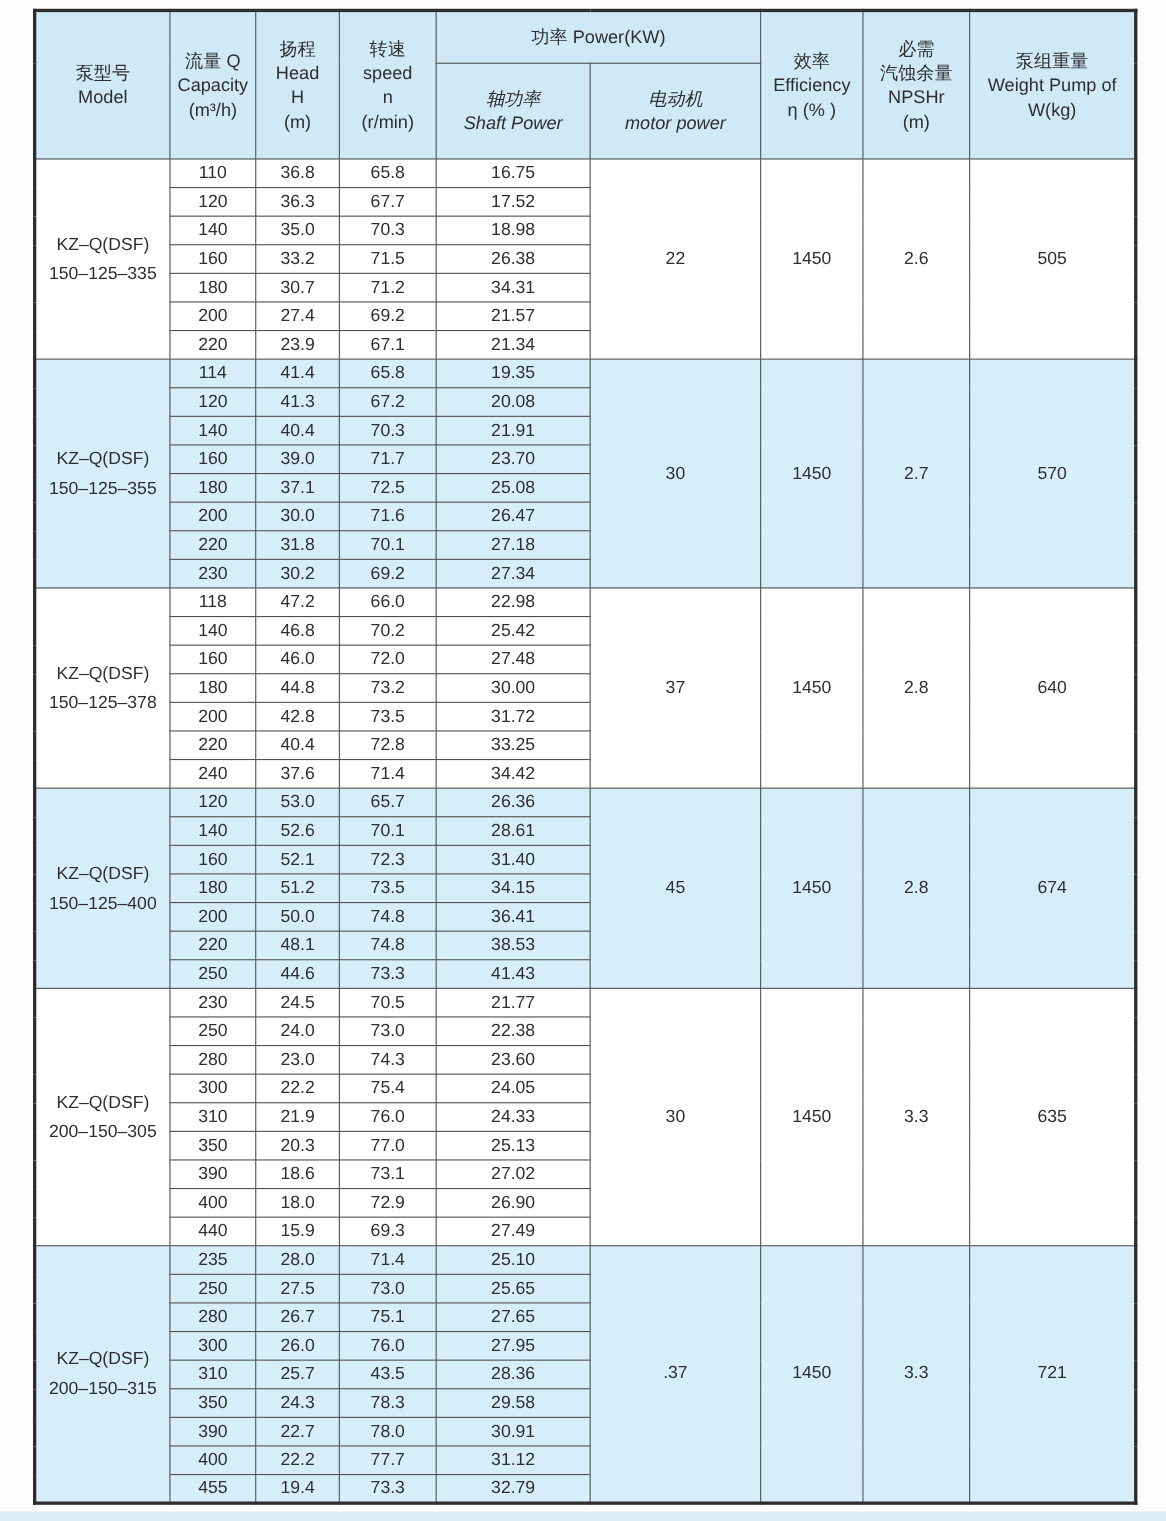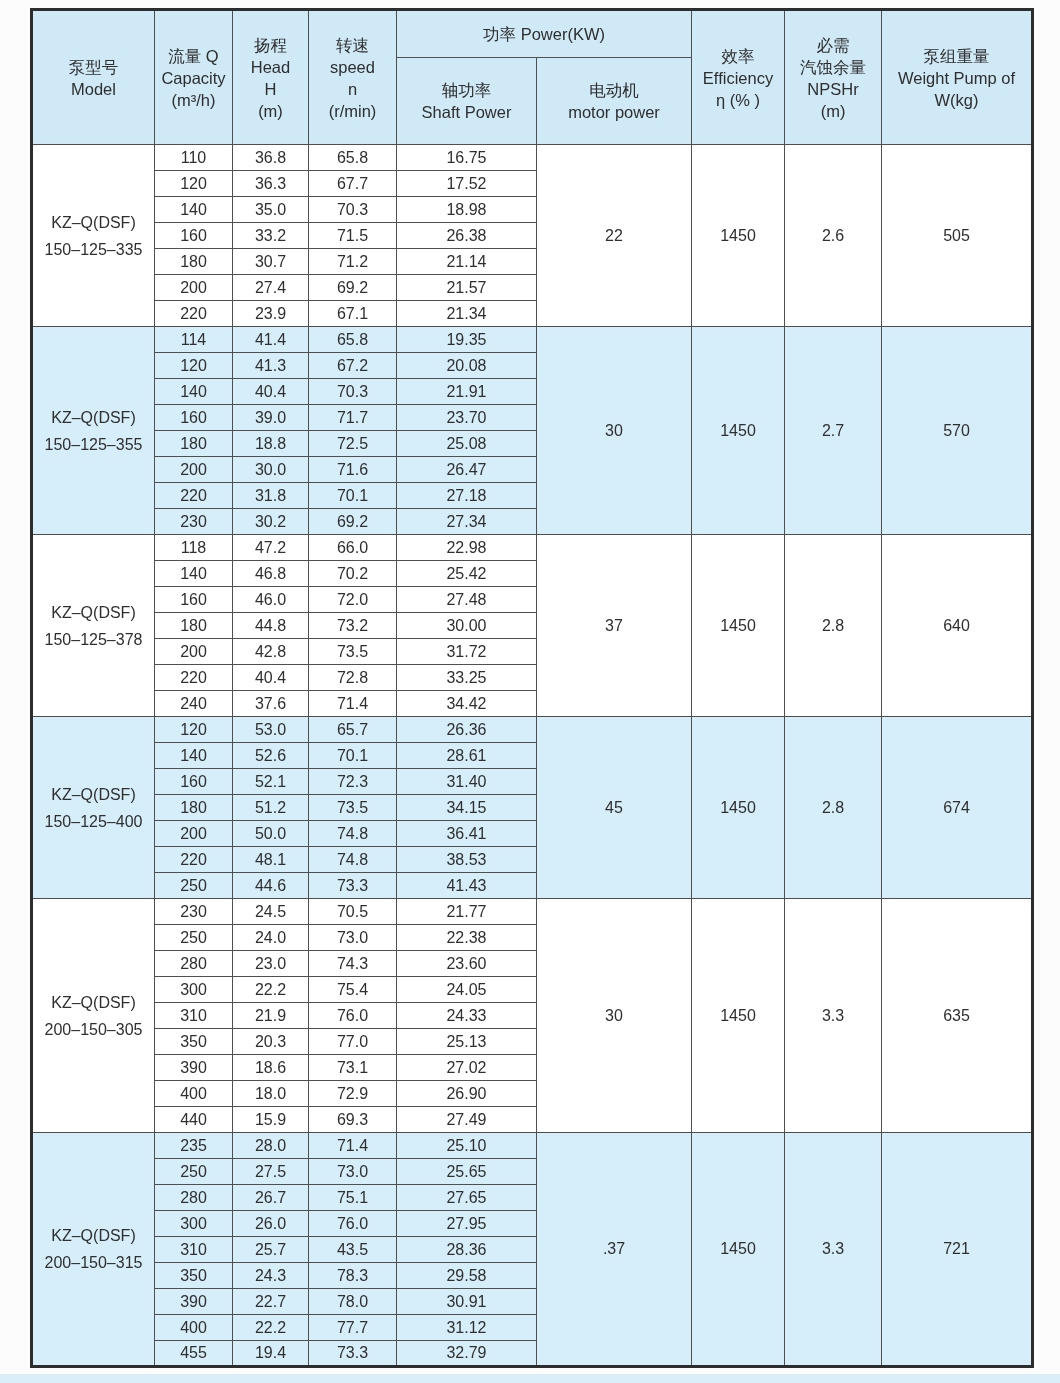--- a/index.html
+++ b/index.html
@@ -33,21 +33,21 @@
     padding: 0 2px;
     font-weight: normal;
   }
   .spec-table thead th {
     background: #cfe9f6;
     font-size: 16.5px;
     line-height: 22px;
     color: #2e2e2e;
   }
   .spec-table thead tr.hdr-top th { height: 48px; }
-  .spec-table thead tr.hdr-sub th { height: 87px; }
+  .spec-table thead tr.hdr-sub th { height: 87px; font-style: italic; }
   .spec-table tbody td {
     font-size: 16px;
     height: 26px;
     color: #2f2f2f;
   }
   .spec-table tbody td.model-cell {
     font-size: 16px;
     line-height: 27px;
   }
   .spec-table tbody td.shaded { background: #d6eef9; }
@@ -111,21 +111,21 @@
       <tr>
         <td>160</td>
         <td>33.2</td>
         <td>71.5</td>
         <td>26.38</td>
       </tr>
       <tr>
         <td>180</td>
         <td>30.7</td>
         <td>71.2</td>
-        <td>21.14</td>
+        <td>34.31</td>
       </tr>
       <tr>
         <td>200</td>
         <td>27.4</td>
         <td>69.2</td>
         <td>21.57</td>
       </tr>
       <tr>
         <td>220</td>
         <td>23.9</td>
@@ -156,21 +156,21 @@
         <td class="shaded">21.91</td>
       </tr>
       <tr>
         <td class="shaded">160</td>
         <td class="shaded">39.0</td>
         <td class="shaded">71.7</td>
         <td class="shaded">23.70</td>
       </tr>
       <tr>
         <td class="shaded">180</td>
-        <td class="shaded">18.8</td>
+        <td class="shaded">37.1</td>
         <td class="shaded">72.5</td>
         <td class="shaded">25.08</td>
       </tr>
       <tr>
         <td class="shaded">200</td>
         <td class="shaded">30.0</td>
         <td class="shaded">71.6</td>
         <td class="shaded">26.47</td>
       </tr>
       <tr>

